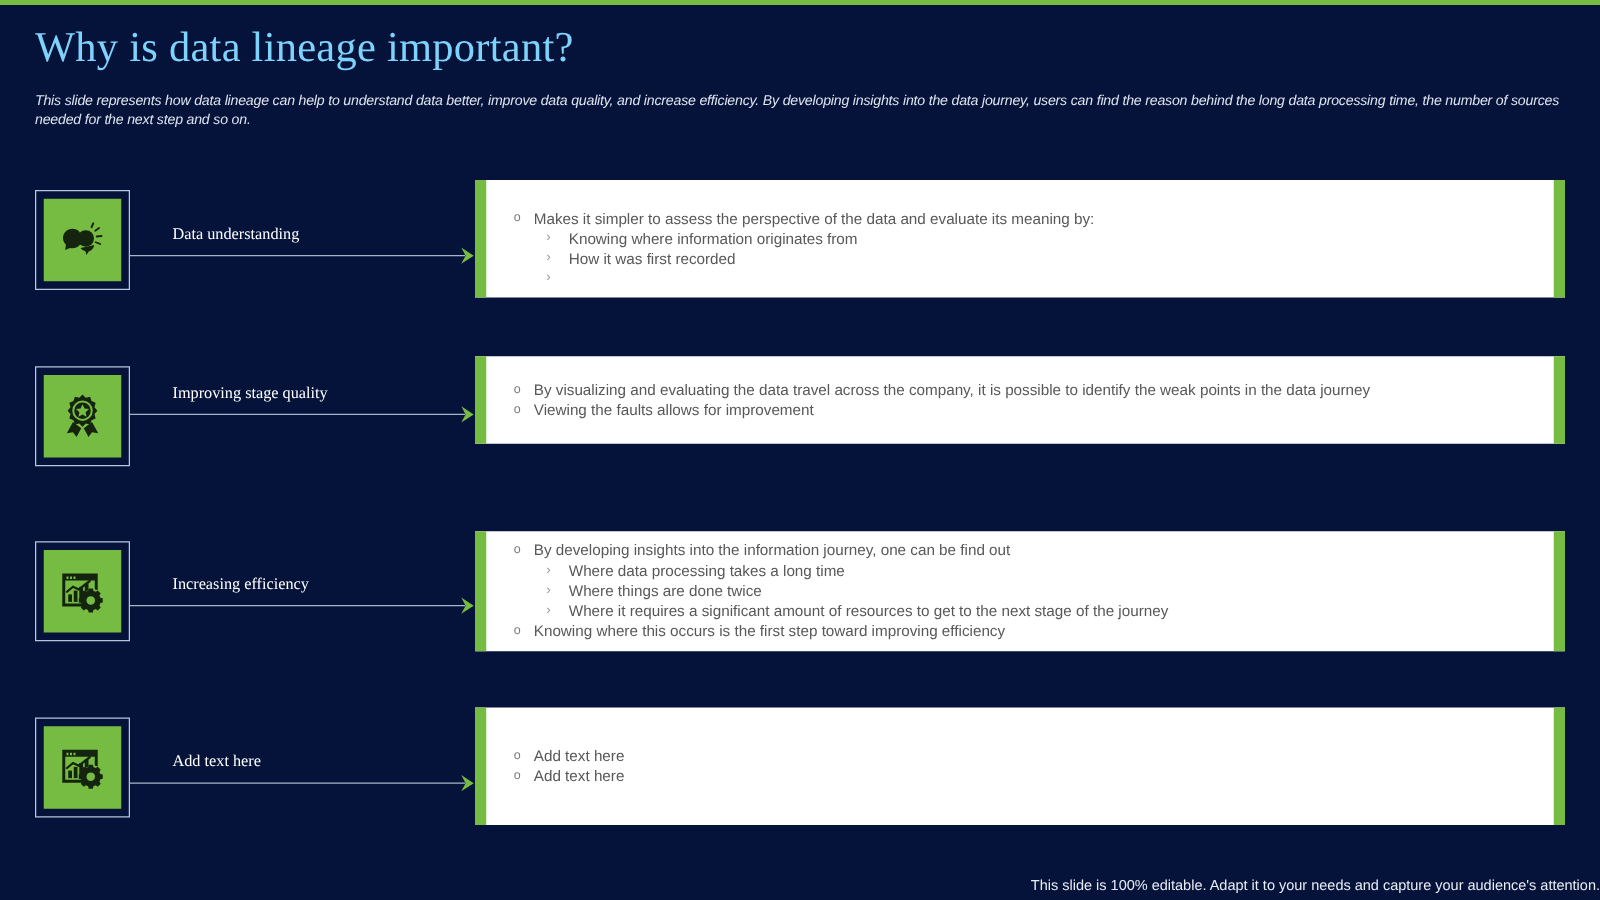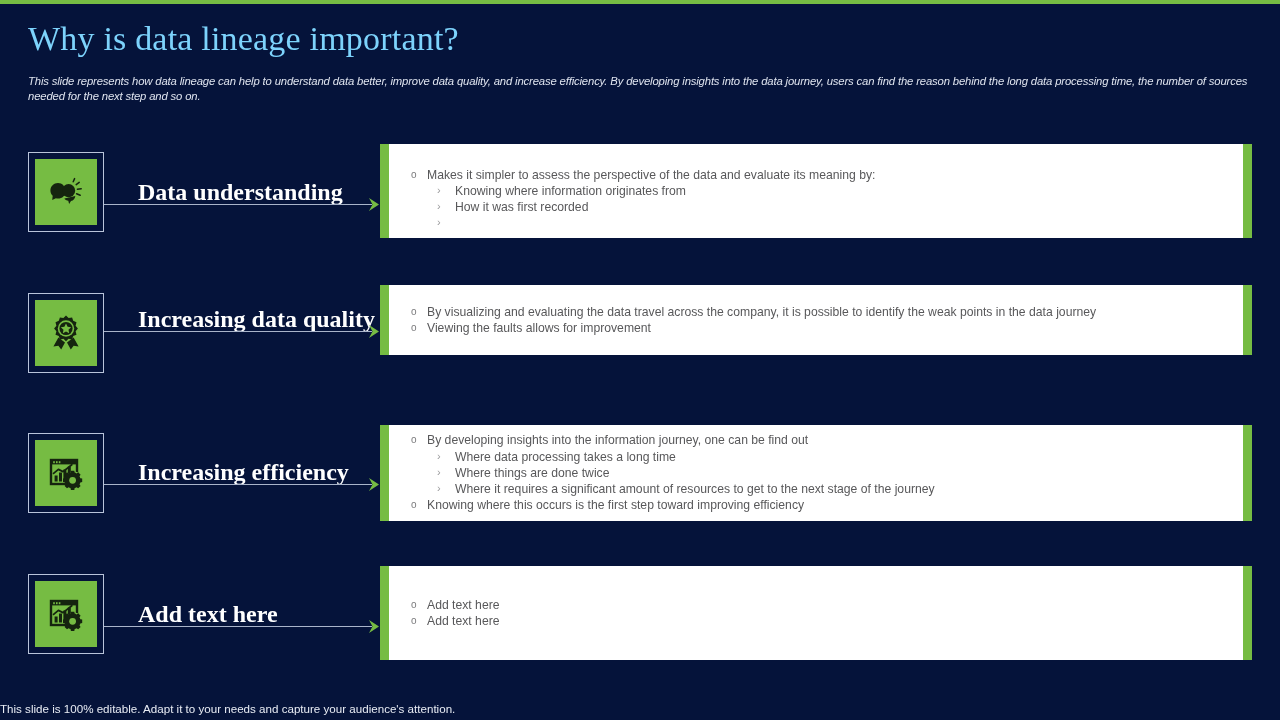--- a/index.html
+++ b/index.html
@@ -69,22 +69,22 @@
     background: #76bc43;
     display: flex;
     align-items: center;
     justify-content: center;
   }
   .icon-tile svg { display: block; }
 
   .row-label {
     position: absolute;
     font-family: "Liberation Serif", serif;
-    font-weight: bold;
-    font-size: 24px;
+    font-weight: normal;
+    font-size: 13px;
     color: #ffffff;
     white-space: nowrap;
   }
 
   .connector {
     position: absolute;
     height: 1px;
     background: #a9b4ca;
   }
   .arrow-head {
@@ -146,21 +146,21 @@
     font-size: 11px;
     color: #9a9a9c;
   }
 
   
   .footer-note {
     position: absolute;
     left: 0;
     top: 702px;
     width: 1280px;
-    text-align: left;
+    text-align: right;
     font-size: 11.6px;
     color: #e8ecf4;
   }
 </style>
 </head>
 <body>
 
 <div class="top-accent"></div>
 
 <div class="slide-title">Why is data lineage important?</div>
@@ -228,21 +228,21 @@
           <path d="M27.6 24.5 L32.6 33.6 L27.6 32.8 L24.8 36.6 L21 29.6 Z"></path>
           <path d="M20 2.6 L22.6 5.1 L26.1 4.4 L27.2 7.8 L30.5 9.2 L29.6 12.7 L31.9 15.5 L29.6 18.2 L30.5 21.7 L27.2 23.1 L26.1 26.5 L22.6 25.8 L20 28.3 L17.4 25.8 L13.9 26.5 L12.8 23.1 L9.5 21.7 L10.4 18.2 L8.1 15.5 L10.4 12.7 L9.5 9.2 L12.8 7.8 L13.9 4.4 L17.4 5.1 Z"></path>
         </g>
         <circle cx="20" cy="15.5" r="8.2" fill="#76bc43"></circle>
         <circle cx="20" cy="15.5" r="6.6" fill="#15240f"></circle>
         <path d="M20 10.4 L21.6 13.8 L25.2 14.2 L22.5 16.7 L23.2 20.3 L20 18.5 L16.8 20.3 L17.5 16.7 L14.8 14.2 L18.4 13.8 Z" fill="#76bc43"></path>
       </svg>
     </div>
   </div>
 
-  <div class="row-label" style="left:138px; top:306px;">Increasing data quality</div>
+  <div class="row-label" style="left:138px; top:306px;">Improving stage quality</div>
 
   <div class="connector" style="left:104px; top:331px; width:268px;"></div>
   <div class="arrow-head" style="left:368px; top:324px;">
     <svg width="14" height="15" viewBox="0 0 14 15">
         <path d="M1 1 L11 7.5 L1 14 L4.5 7.5 Z" fill="#76bc43"></path>
       </svg>
   </div>
 
   <div class="content-box" style="left:380px; top:285px; width:872px; height:70px;">
     <ul class="bullets">

